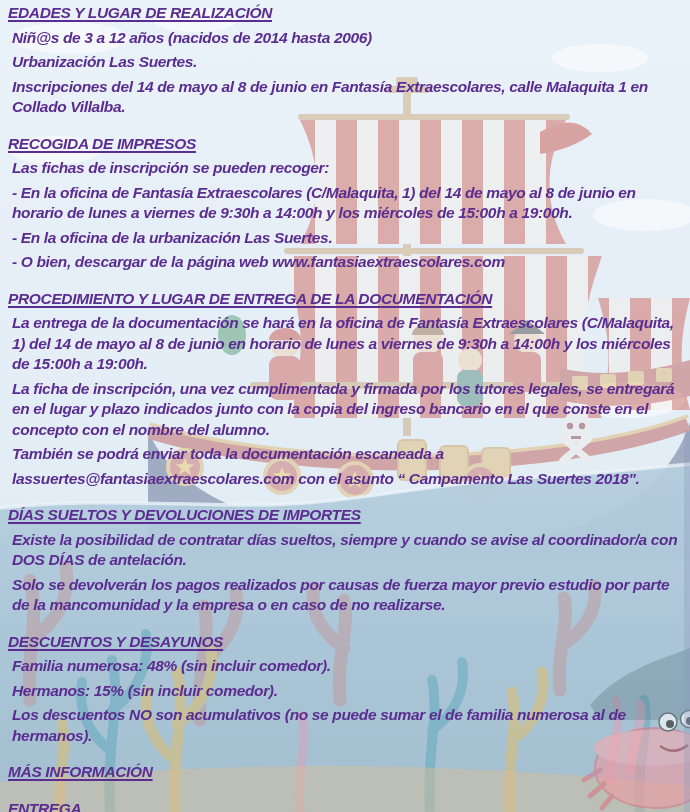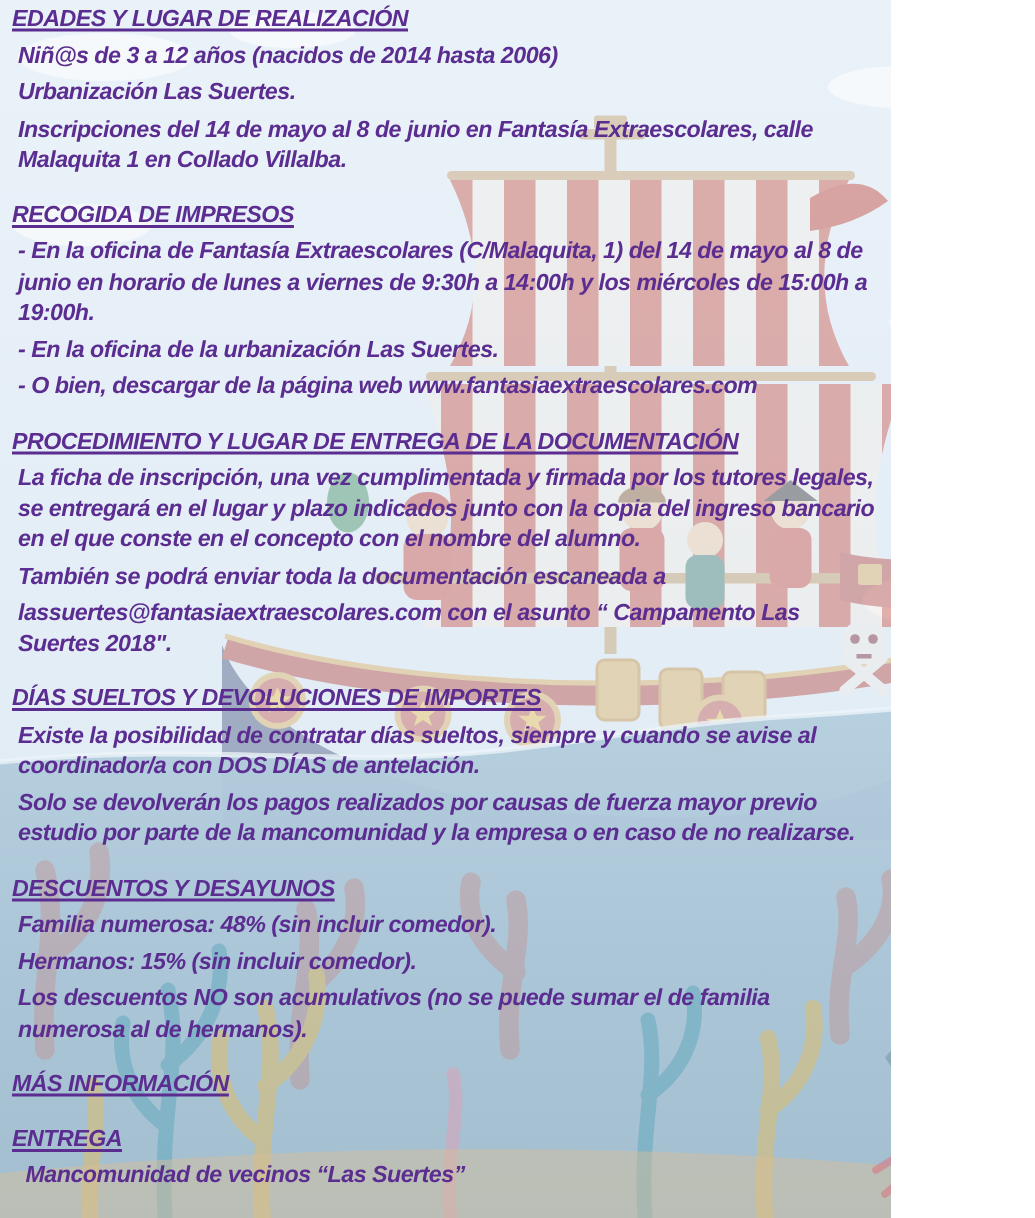--- a/index.html
+++ b/index.html
@@ -1,17 +1,17 @@
 <!DOCTYPE html>
 <html><head>
 <meta charset="utf-8">
 <style>
   html,body{margin:0;padding:0;background:#ffffff;}
   .page{
-    position:relative;width:594px;height:812px;overflow:hidden;
+    position:relative;width:690px;height:812px;overflow:hidden;
     font-family:"Liberation Sans",sans-serif;
     background:linear-gradient(#eaf2f9 0%,#e3edf6 55%,#dfeaf3 100%);
   }
   .bg{position:absolute;left:0;top:0;z-index:0;}
   .content{
     position:relative;z-index:2;
     padding:3px 2px 0 8px;
     color:#5b2d90;
     font-weight:700;font-style:italic;
     font-size:15.5px;line-height:20.5px;letter-spacing:-0.35px;
@@ -182,27 +182,29 @@
 
     <section class="sec">
       <div class="h"><span>EDADES Y LUGAR DE REALIZACIÓN</span></div>
       <p class="p">Niñ@s de 3 a 12 años (nacidos de 2014 hasta 2006)</p>
       <p class="p">Urbanización Las Suertes.</p>
       <p class="p">Inscripciones del 14 de mayo al 8 de junio en Fantasía Extraescolares, calle Malaquita 1 en Collado Villalba.</p>
     </section>
 
     <section class="sec">
       <div class="h"><span>RECOGIDA DE IMPRESOS</span></div>
+      <p class="p">Las fichas de inscripción se pueden recoger:</p>
       <p class="p">- En la oficina de Fantasía Extraescolares (C/Malaquita, 1) del 14 de mayo al 8 de junio en horario de lunes a viernes de 9:30h a 14:00h y los miércoles de 15:00h a 19:00h.</p>
       <p class="p">- En la oficina de la urbanización Las Suertes.</p>
       <p class="p">- O bien, descargar de la página web www.fantasiaextraescolares.com</p>
     </section>
 
     <section class="sec">
       <div class="h"><span>PROCEDIMIENTO Y LUGAR DE ENTREGA DE LA DOCUMENTACIÓN</span></div>
+      <p class="p">La entrega de la documentación se hará en la oficina de Fantasía Extraescolares (C/Malaquita, 1) del 14 de mayo al 8 de junio en horario de lunes a viernes de 9:30h a 14:00h y los miércoles de 15:00h a 19:00h.</p>
       <p class="p">La ficha de inscripción, una vez cumplimentada y firmada por los tutores legales, se entregará en el lugar y plazo indicados junto con la copia del ingreso bancario en el que conste en el concepto con el nombre del alumno.</p>
       <p class="p">También se podrá enviar toda la documentación escaneada a</p>
       <p class="p">lassuertes@fantasiaextraescolares.com con el asunto “ Campamento Las Suertes 2018".</p>
     </section>
 
     <section class="sec">
       <div class="h"><span>DÍAS SUELTOS Y DEVOLUCIONES DE IMPORTES</span></div>
       <p class="p">Existe la posibilidad de contratar días sueltos, siempre y cuando se avise al coordinador/a con DOS DÍAS de antelación.</p>
       <p class="p">Solo se devolverán los pagos realizados por causas de fuerza mayor previo estudio por parte de la mancomunidad y la empresa o en caso de no realizarse.</p>
     </section>

